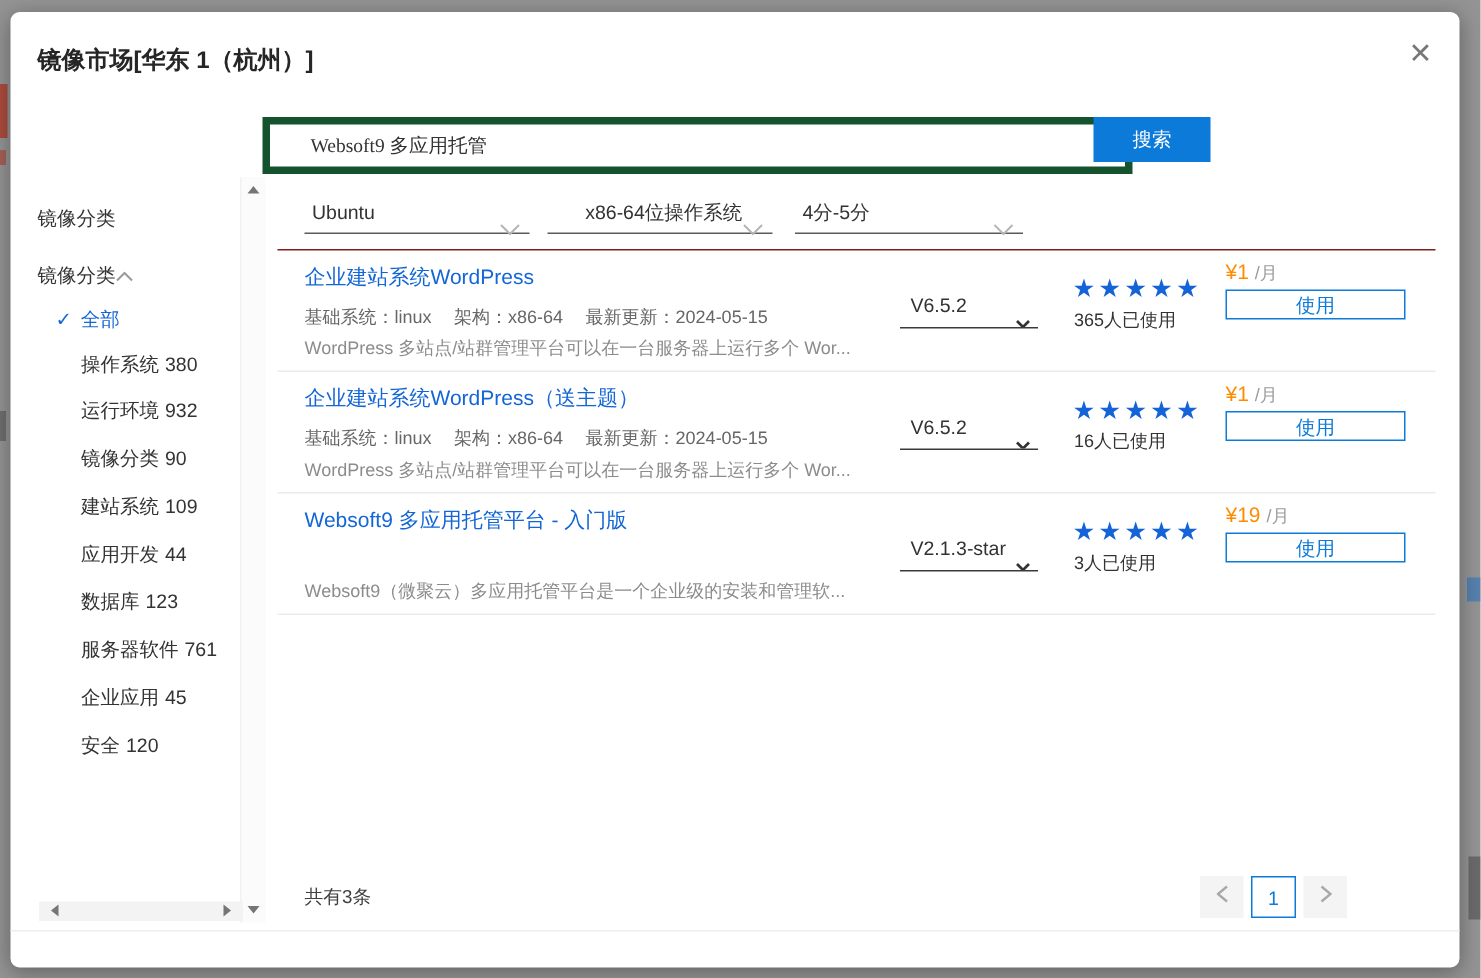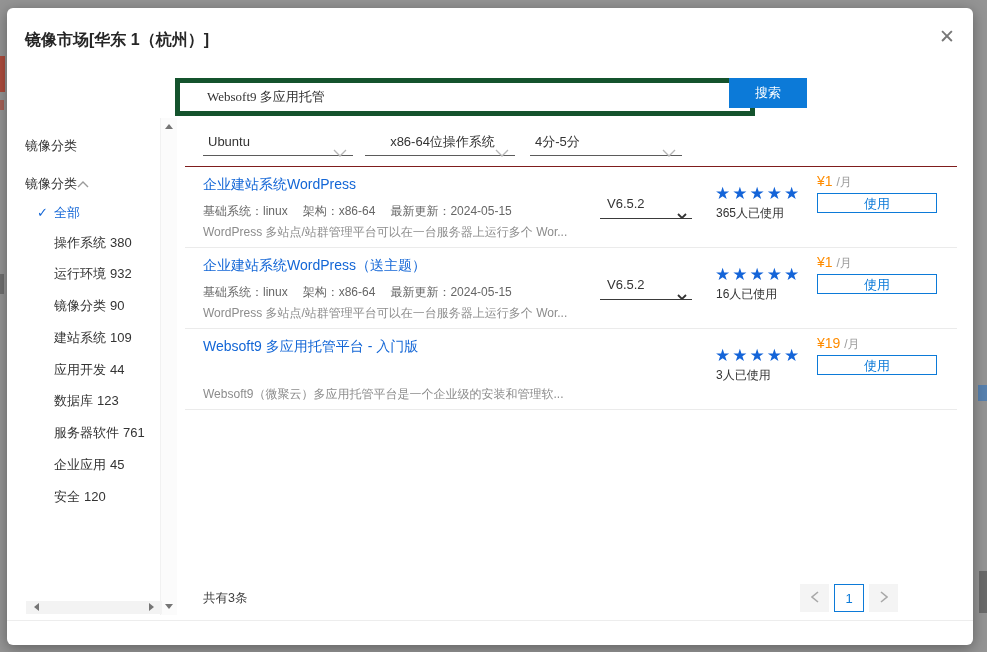--- a/index.html
+++ b/index.html
@@ -219,20 +219,28 @@
       <div class="users">16人已使用</div>
       <div class="price">
         <span class="price-amount">¥1</span> <span class="price-unit">/月</span>
       </div>
       <button class="use-btn">使用</button>
     </div>
 
     <div class="row">
       <a class="row-title">Websoft9 多应用托管平台 - 入门版</a>
       <div class="row-desc">Websoft9（微聚云）多应用托管平台是一个企业级的安装和管理软...</div>
+      <div class="ver-select">
+        <span>V2.1.3-star</span>
+        <span class="chev">
+          <svg width="10" height="6" viewBox="0 0 10 6">
+              <path d="M1 1 L5 5 L9 1" stroke="#333" stroke-width="1.8" fill="none"></path>
+            </svg>
+        </span>
+      </div>
       <div class="stars">★★★★★</div>
       <div class="users">3人已使用</div>
       <div class="price">
         <span class="price-amount">¥19</span> <span class="price-unit">/月</span>
       </div>
       <button class="use-btn">使用</button>
     </div>
 
   </div>
 

